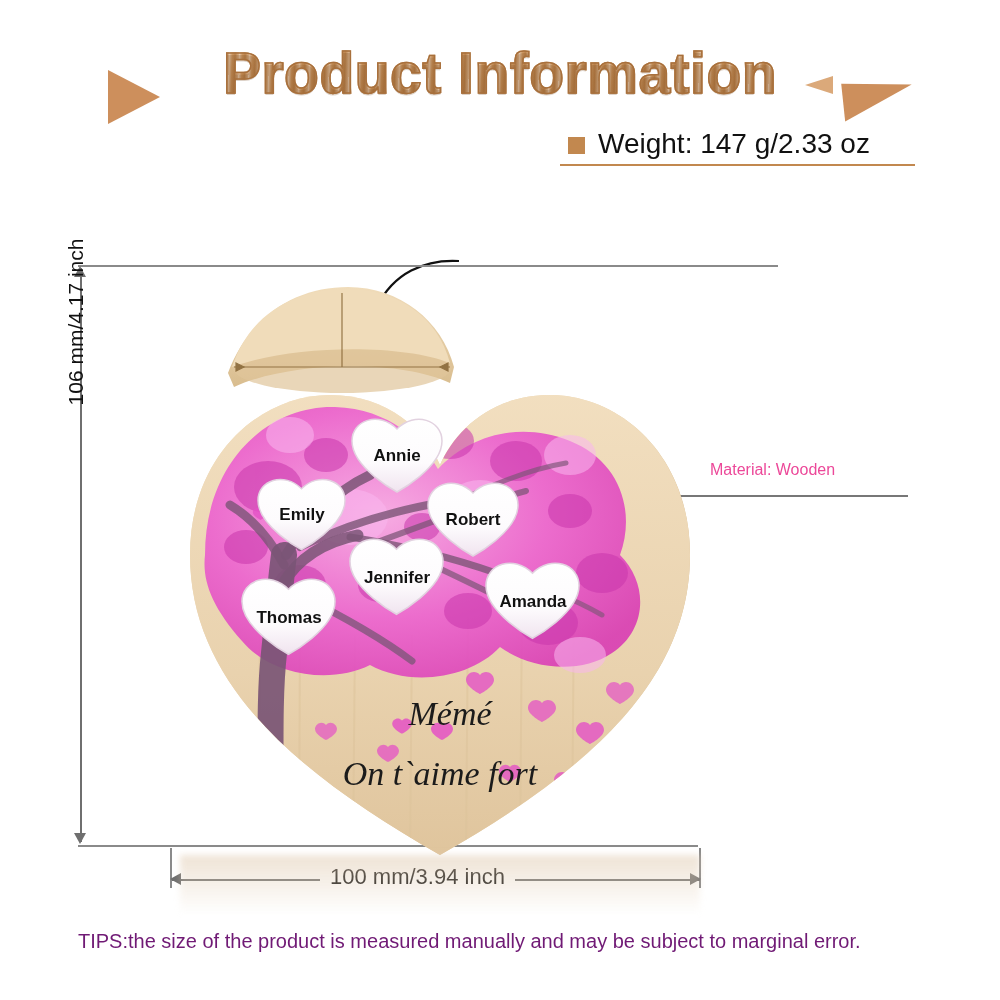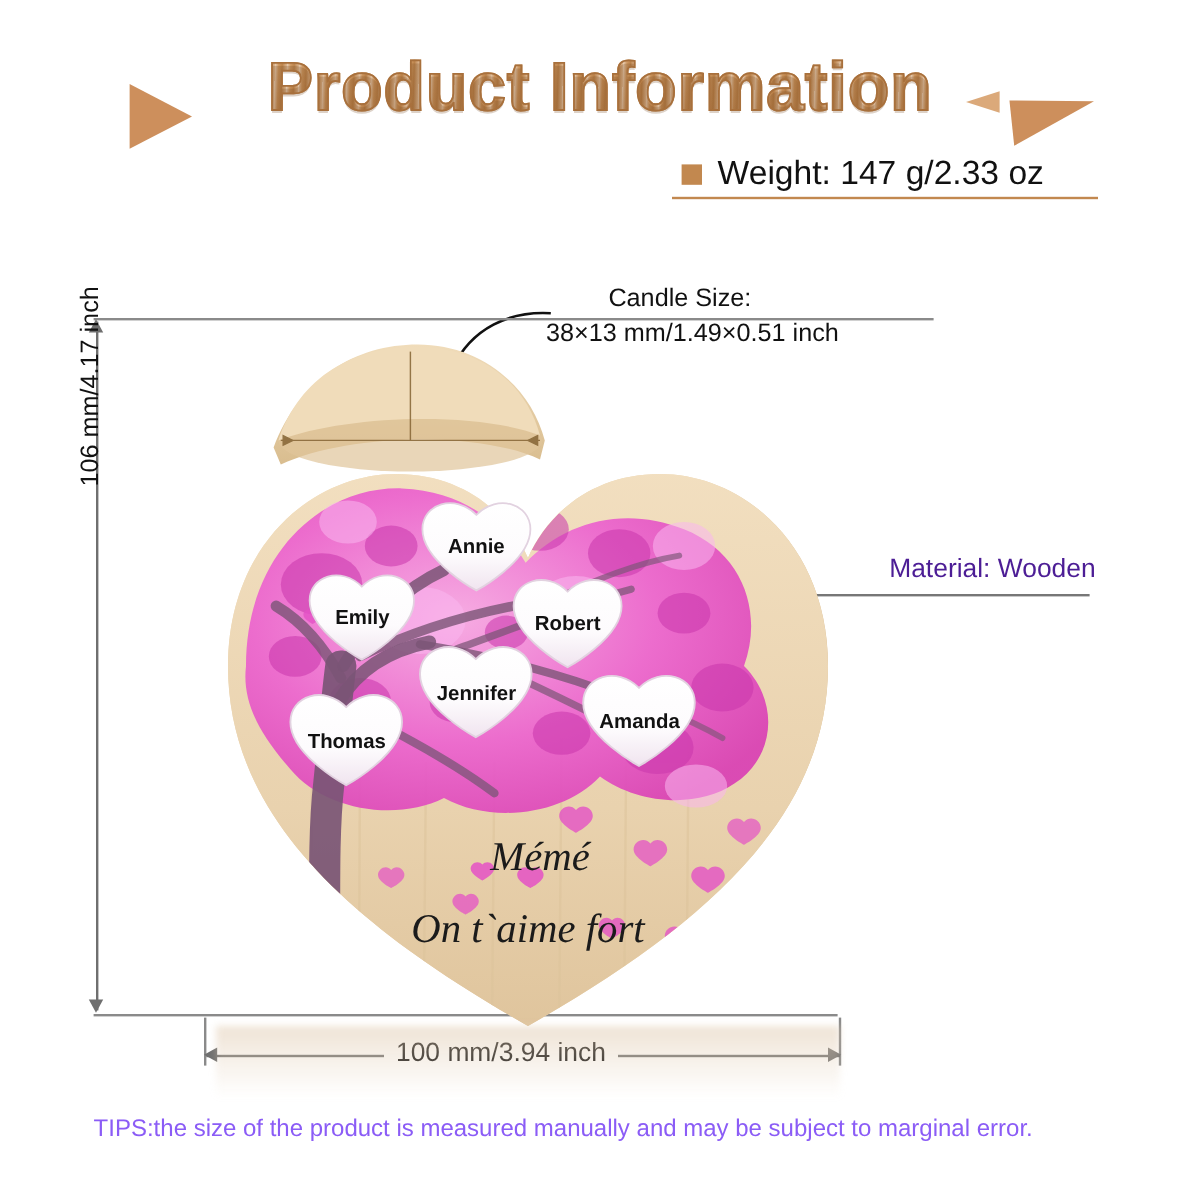--- a/index.html
+++ b/index.html
@@ -81,22 +81,22 @@
   .candle-note{
     position:absolute;left:455px;top:234px;width:330px;
     font-size:21px;color:#111;line-height:29px;
   }
   .candle-note .l1{display:block;padding-left:52px;}
   .candle-note .l2{display:block;}
   .candle-arrow{position:absolute;left:355px;top:255px;width:110px;height:70px;}
 
   
   .material-note{
-    position:absolute;left:741px;top:461px;
-    font-size:22px;color:#4c1d95;white-space:nowrap;
+    position:absolute;left:710px;top:461px;
+    font-size:16px;color:#ec4899;white-space:nowrap;
   }
   .material-line{
     position:absolute;left:600px;top:495px;width:308px;height:1.5px;background:#777;
   }
 
   
   .dim-line{position:absolute;background:#8a8a8a;}
   .ext-top{left:78px;top:265px;width:700px;height:1.5px;}
   .ext-bottom{left:78px;top:845px;width:620px;height:1.5px;}
   .vert-arrow{left:80px;top:268px;width:1.5px;height:574px;background:#6f6f6f;}
@@ -135,21 +135,21 @@
     position:absolute;left:320px;top:864px;
     font-size:22px;color:#111;background:#fff;padding:0 10px;white-space:nowrap;
   }
 
   
   .product{position:absolute;left:150px;top:255px;width:580px;height:620px;}
 
   
   .tips{
     position:absolute;left:78px;top:930px;width:860px;
-    font-size:20px;color:#8b5cf6;white-space:nowrap;
+    font-size:20px;color:#701a75;white-space:nowrap;
   }
   .reflection{
     position:absolute;left:180px;top:855px;width:520px;height:60px;
     background:linear-gradient(180deg,rgba(226,205,180,.55),rgba(255,255,255,0));
     filter:blur(3px);
   }
 </style>
 </head>
 <body>
 
@@ -161,24 +161,20 @@
     <div class="tri tri-small-right"></div>
     <div class="tri tri-big-right"></div>
   </div>
 
   <div class="weight-row">
     <div class="weight-bullet"></div>
     <div class="weight-text">Weight: 147 g/2.33 oz</div>
     <div class="weight-underline"></div>
   </div>
 
-  <div class="candle-note">
-    <span class="l1">Candle Size:</span>
-    <span class="l2">38×13 mm/1.49×0.51 inch</span>
-  </div>
   <svg class="candle-arrow" viewBox="0 0 110 70">
     <path d="M104 6 C70 4, 38 18, 22 52" stroke="#111" stroke-width="2.2" fill="none"></path>
     <path d="M22 58 L19 42 L32 50 Z" fill="#111"></path>
   </svg>
 
   <div class="material-line"></div>
   <div class="material-note">Material: Wooden</div>
 
   <div class="dim-line ext-top"></div>
   <div class="dim-line ext-bottom"></div>

